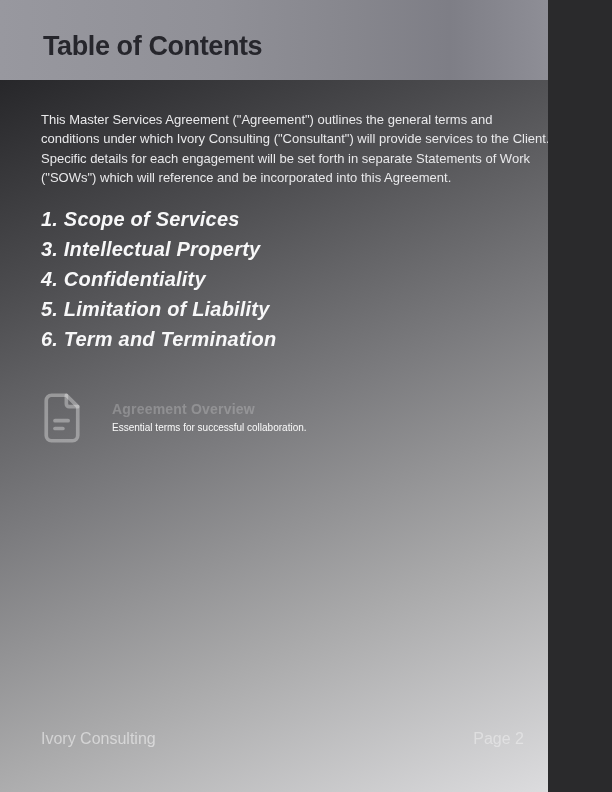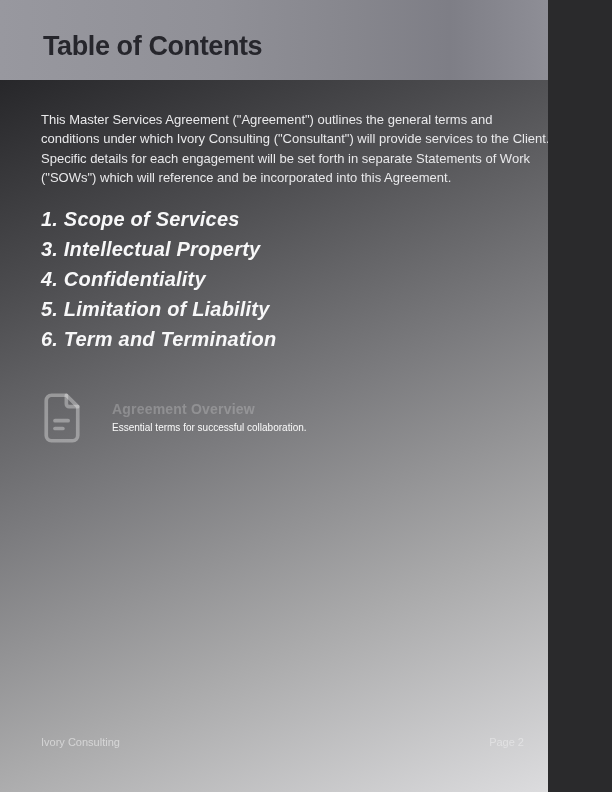--- a/index.html
+++ b/index.html
@@ -68,21 +68,21 @@
     font-size: 10px;
     color: #fafafa;
   }
   footer {
     position: absolute;
     left: 41px;
     right: 24px;
     bottom: 44px;
     display: flex;
     justify-content: space-between;
-    font-size: 11px;
+    font-size: 16px;
     color: rgba(255, 255, 255, 0.5);
   }
   footer .page-num { color: rgba(255, 255, 255, 0.38); }
 </style>
 </head>
 <body>
 
 <div class="page">
 
   <header class="band">

